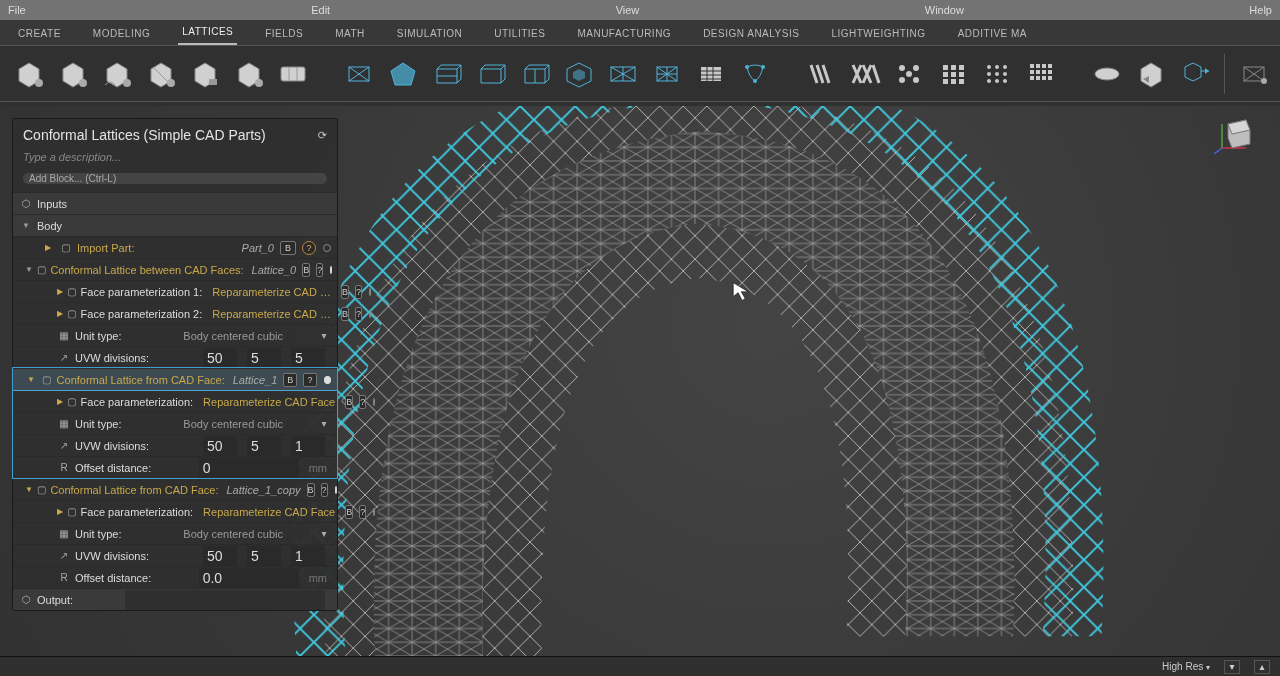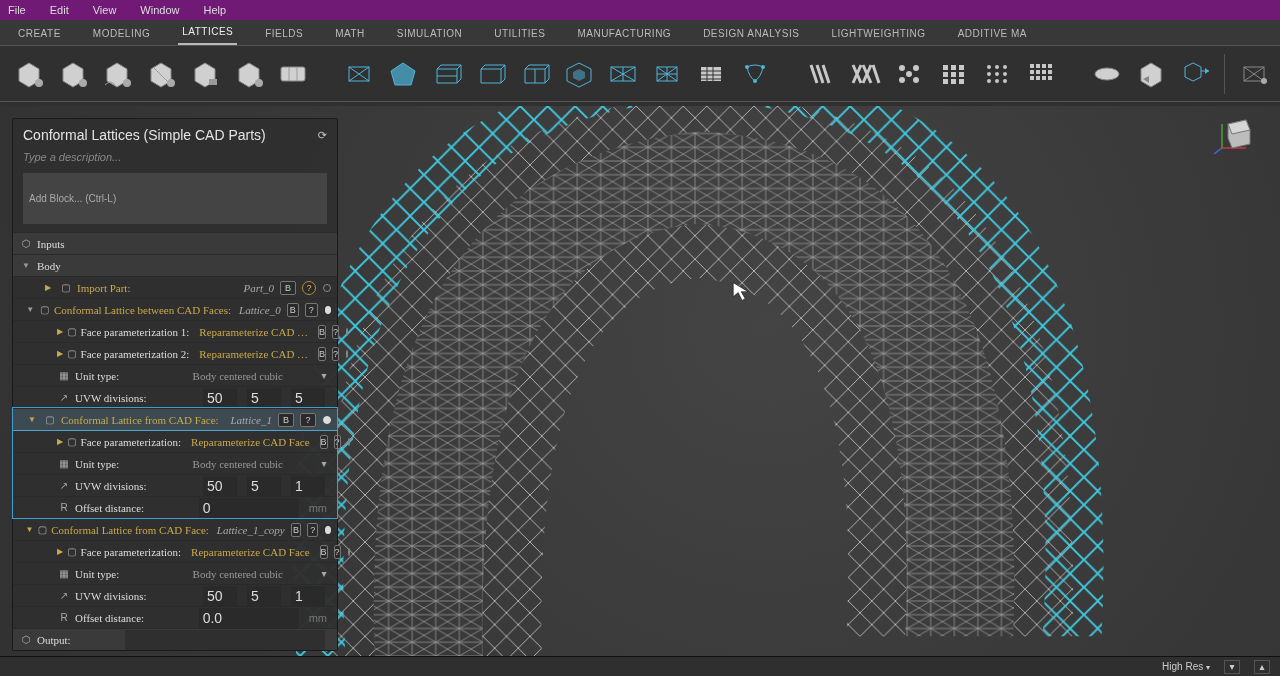--- a/index.html
+++ b/index.html
@@ -1,19 +1,19 @@
 <!DOCTYPE html>
 <html><head>
 <meta charset="utf-8">
 <style>
 * { margin:0; padding:0; box-sizing:border-box; user-select:none; }
 body { font-family:"Segoe UI",Arial,sans-serif; font-size:11px; color:#c8c8c8; background:#3a3a3a; width:1280px; height:676px; overflow:hidden; position:relative; }
 
 
-.menu-bar { display:flex; height:20px; align-items:center; background:#701a75; padding:0 8px; gap:24px; font-size:11px; }
+.menu-bar { display:flex; height:20px; align-items:center; background:#737373; padding:0 8px; gap:24px; font-size:11px;justify-content:space-between; }
 .menu-item { color:#ddd; cursor:pointer; }
 
 
 .tab-bar { display:flex; height:26px; align-items:flex-end; background:#383838; font-size:10px; letter-spacing:0.5px; gap:24px; padding:0 14px; border-bottom:1px solid #555; }
 .tab { color:#bbb; padding:6px 4px; cursor:pointer; }
 .tab.active { color:#eee; border-bottom:2px solid #b9b9b9; }
 
 
 .tool-row { display:flex; height:56px; background:#303030; align-items:center; padding:0 4px; gap:4px; border-bottom:1px solid #555; }
 .tool-row .group { display:flex; align-items:center; gap:6px; padding:0 6px; position:relative; }
@@ -27,28 +27,28 @@
 
 
 .viewport { position:absolute; top:106px; left:0; right:0; bottom:20px; background:radial-gradient(circle at 60% 40%, #444 0%, #383838 60%, #323232 100%); overflow:hidden; }
 .viewport svg.lattice { position:absolute; top:0; left:0; width:100%; height:100%; }
 
 
 .panel { position:absolute; top:118px; left:12px; width:326px; background:rgba(48,48,48,0.97); border:1px solid #1a1a1a; border-radius:2px; color:#ccc; font-size:11px; }
 .panel-header { display:flex; align-items:center; justify-content:space-between; padding:8px 10px 4px 10px; }
 .panel-title { font-size:14px; color:#e4e4e4; }
 .panel-desc { padding:4px 10px; color:#888; font-style:italic; }
-.panel-add { margin:6px 10px 8px 10px; background:#444; padding:20px 6px; border-radius:0; color:#aaa; font-size:10px; }
+.panel-add { margin:6px 10px 8px 10px; background:#444; padding:0 6px; border-radius:9px; color:#aaa; font-size:10px; }
 
 .row { display:flex; align-items:center; height:22px; padding:0 6px; gap:4px; border-top:1px solid #2a2a2a; }
 .row.section { background:#3a3a3a; }
 .row .ic { width:14px; height:14px; display:inline-flex; align-items:center; justify-content:center; font-size:10px; color:#aaa; }
 .row .tri { color:#c9a94b; font-size:8px;}
 .row .tri.down { color:#999; }
-.row .lbl { flex:0 0 auto; color:#ddd;font-family:Liberation Serif, serif; }
+.row .lbl { flex:0 0 auto; color:#ddd; }
 .row .lbl.link { color:#c9a94b; cursor:pointer; }
 .row .lbl.dim { color:#999; }
 .row .lbl.ital { font-style:italic; color:#aaa;}
 .row .spacer { flex:1; }
 .row .chip { width:16px; height:14px; border:1px solid #777; border-radius:2px; font-size:9px; display:flex; align-items:center; justify-content:center; color:#ccc; background:#2a2a2a; margin-left:2px; cursor:pointer;}
 .row .chip.q { border-color:#b9893a; color:#e3b35a; border-radius:50%; width:14px;}
 .row .dot { width:8px; height:8px; border-radius:50%; border:1px solid #888; margin-left:3px;}
 .row .dot.on { background:#ddd; border-color:#ddd; }
 .row .nest1 { padding-left:18px; }
 .row .nest2 { padding-left:34px; }

